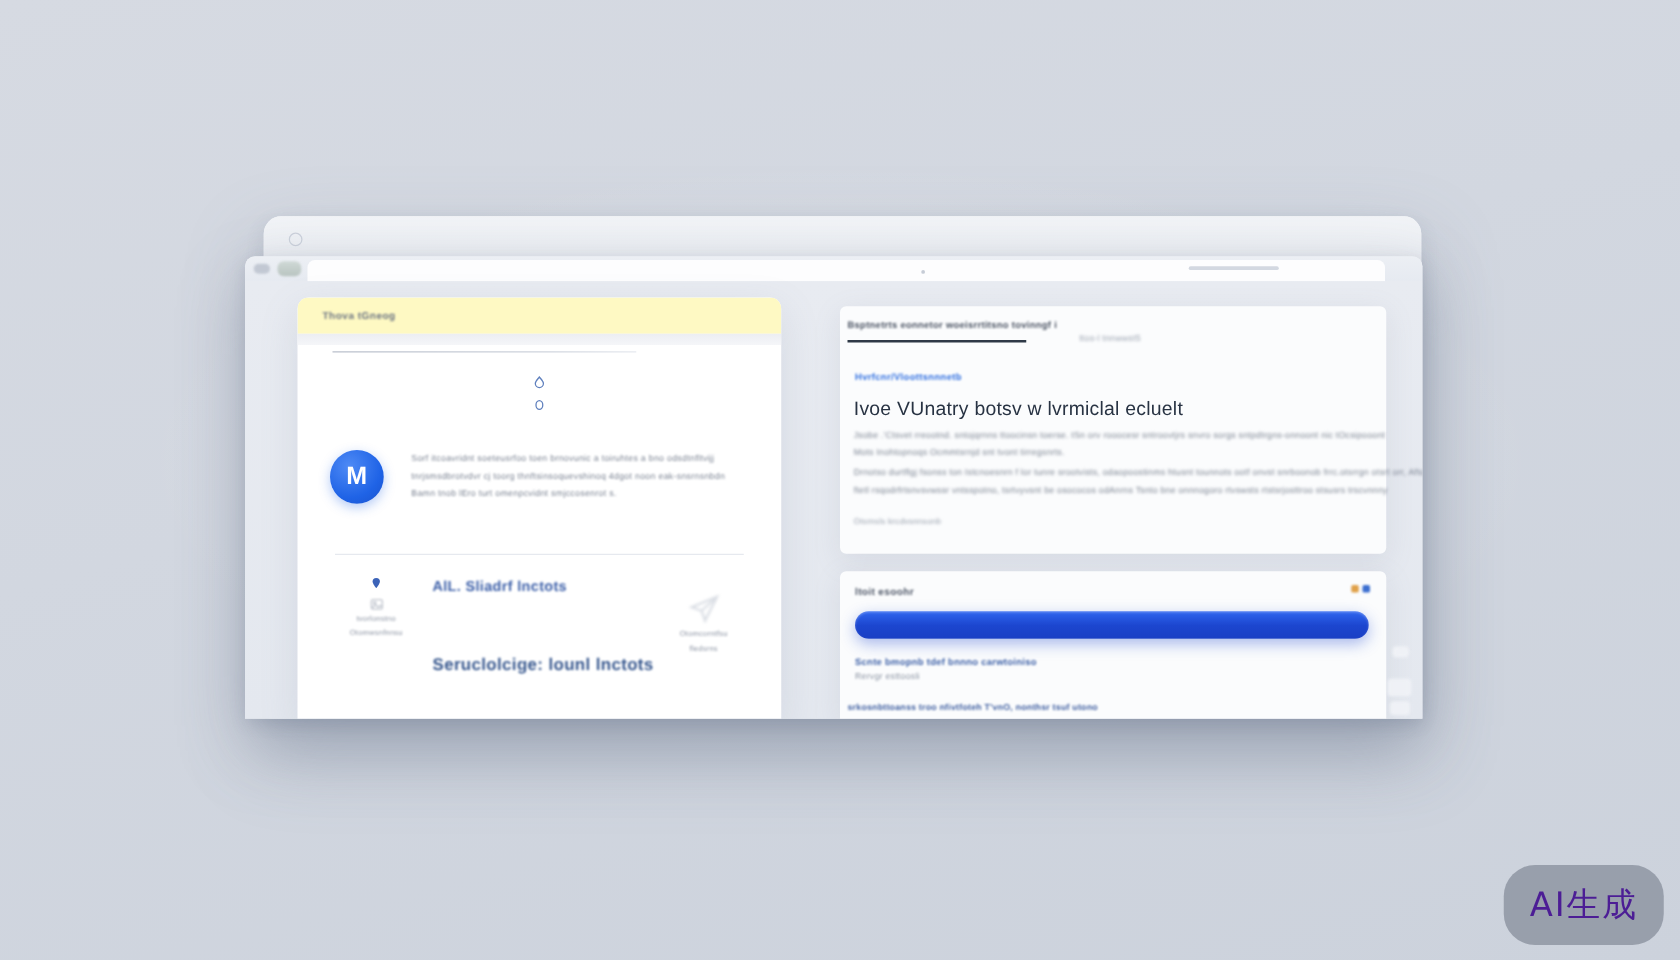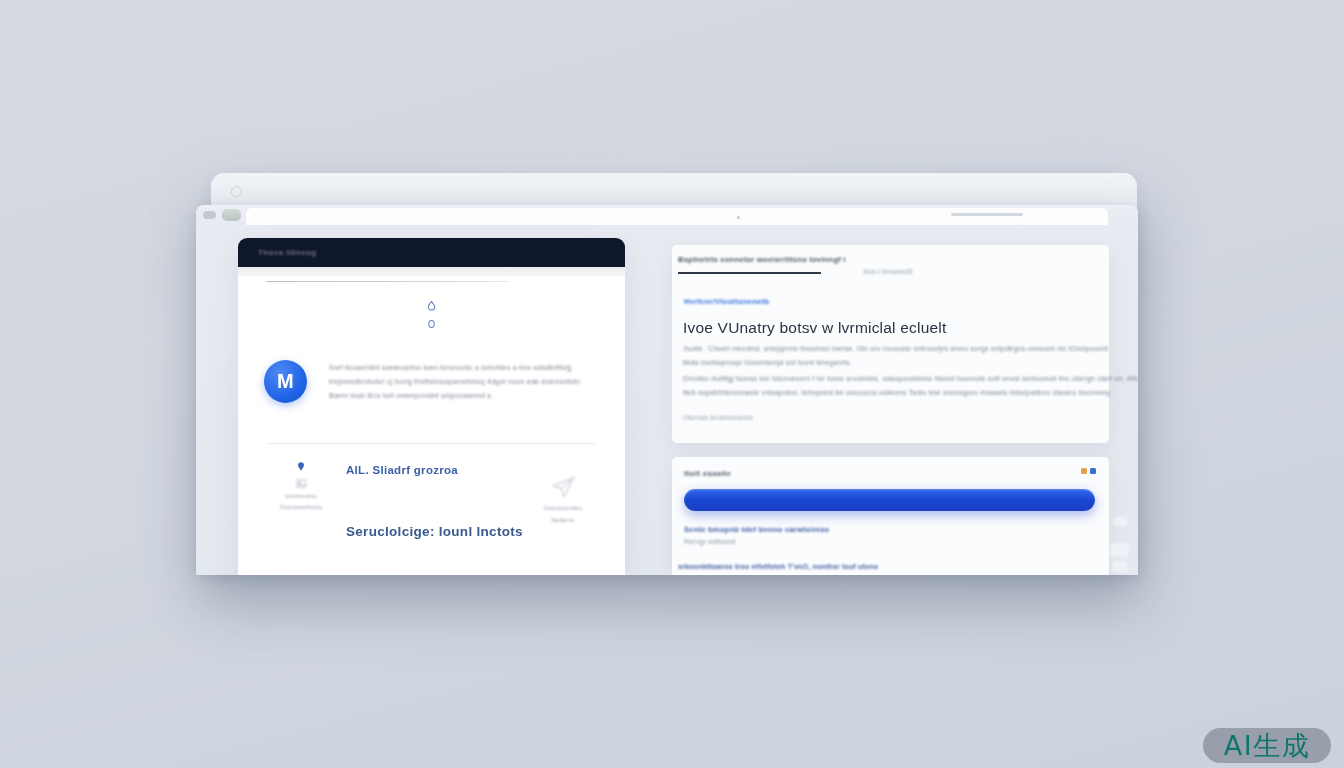--- a/index.html
+++ b/index.html
@@ -59,21 +59,21 @@
 
   
   .left-card {
     position:absolute; left:42px; top:13px; width:387px; height:337px;
     background:#ffffff;
     border-radius:9px 9px 0 0;
     box-shadow:0 10px 30px rgba(126,138,158,.17);
     overflow:hidden;
   }
   .lc-header { position:absolute; left:0; top:0; width:100%; height:29px;
-    background:#0f172a; display:flex; align-items:center; padding-left:20px; }
+    background:#fef9c3; display:flex; align-items:center; padding-left:20px; }
   .lc-title { font-size:8px; color:#6b7382; letter-spacing:.4px;
     filter:blur(.9px); font-weight:600; }
   .lc-sep { position:absolute; left:0; top:29px; width:100%; height:9px;
     background:linear-gradient(180deg,#eceef2,#f5f6f9); }
   .lc-rule { position:absolute; left:28px; top:43px; width:243px; height:1px;
     background:linear-gradient(90deg,#b9bfcb,#cfd4dd 70%,#e6e9ef);
     filter:blur(.35px); }
 
   .lc-glyphs { position:absolute; left:0; top:62px; width:100%;
     display:flex; flex-direction:column; align-items:center; gap:4px; }
@@ -165,24 +165,24 @@
 
   
   .ghost { position:absolute; background:#f2f4f8; border-radius:3px;
     filter:blur(1.4px); opacity:.85; }
   .ghost.g1 { left:1114px; top:517px; width:13px; height:9px; }
   .ghost.g2 { left:1110px; top:543px; width:19px; height:14px; }
   .ghost.g3 { left:1112px; top:561px; width:16px; height:11px; }
 
   
   .watermark {
-    position:absolute; left:1203px; top:728px; width:128px; height:35px;
+    position:absolute; left:1203px; top:692px; width:128px; height:64px;
     border-radius:25px; background:rgba(131,139,152,.72);
     display:flex; align-items:center; justify-content:center;
-    color:#0f766e; font-size:27px; letter-spacing:1.5px;
+    color:#4c1d95; font-size:27px; letter-spacing:1.5px;
     font-family:"DejaVu Sans", sans-serif;
   }
 </style>
 </head>
 <body>
 
 <div class="ambient"></div>
 
 <div class="scene">
 
@@ -240,21 +240,21 @@
             <svg class="ic-grey" viewBox="0 0 24 24" fill="none" stroke="#9aa2b0" stroke-width="2">
               <rect x="4" y="5" width="16" height="14" rx="2"></rect>
               <circle cx="9" cy="10" r="1.6"></circle>
                 <path d="M5 17l5-4 4 3 3-2 2 2"></path>
             </svg>
             <span class="mini-label">tvorlonstno</span>
             <span class="mini-label">Otomwsnfnnsu</span>
           </div>
 
           <div class="act-center">
-            <span class="bline">AlL. Sliadrf grozroa</span>
+            <span class="bline">AlL. Sliadrf lnctots</span>
             <span class="bline b2">Seruclolcige: lounl lnctots</span>
           </div>
 
           <div class="act-right">
             <svg class="ic-send" viewBox="0 0 24 24" fill="none" stroke="#b4bcc9" stroke-width="1.6">
               <path d="M21 3L3 10.5l7 2.5 2.5 7L21 3z"></path>
                 <path d="M10 13l11-10"></path>
             </svg>
             <span class="mini-label">Otomcorntfsu</span>
             <span class="mini-label">fledsrns</span>

